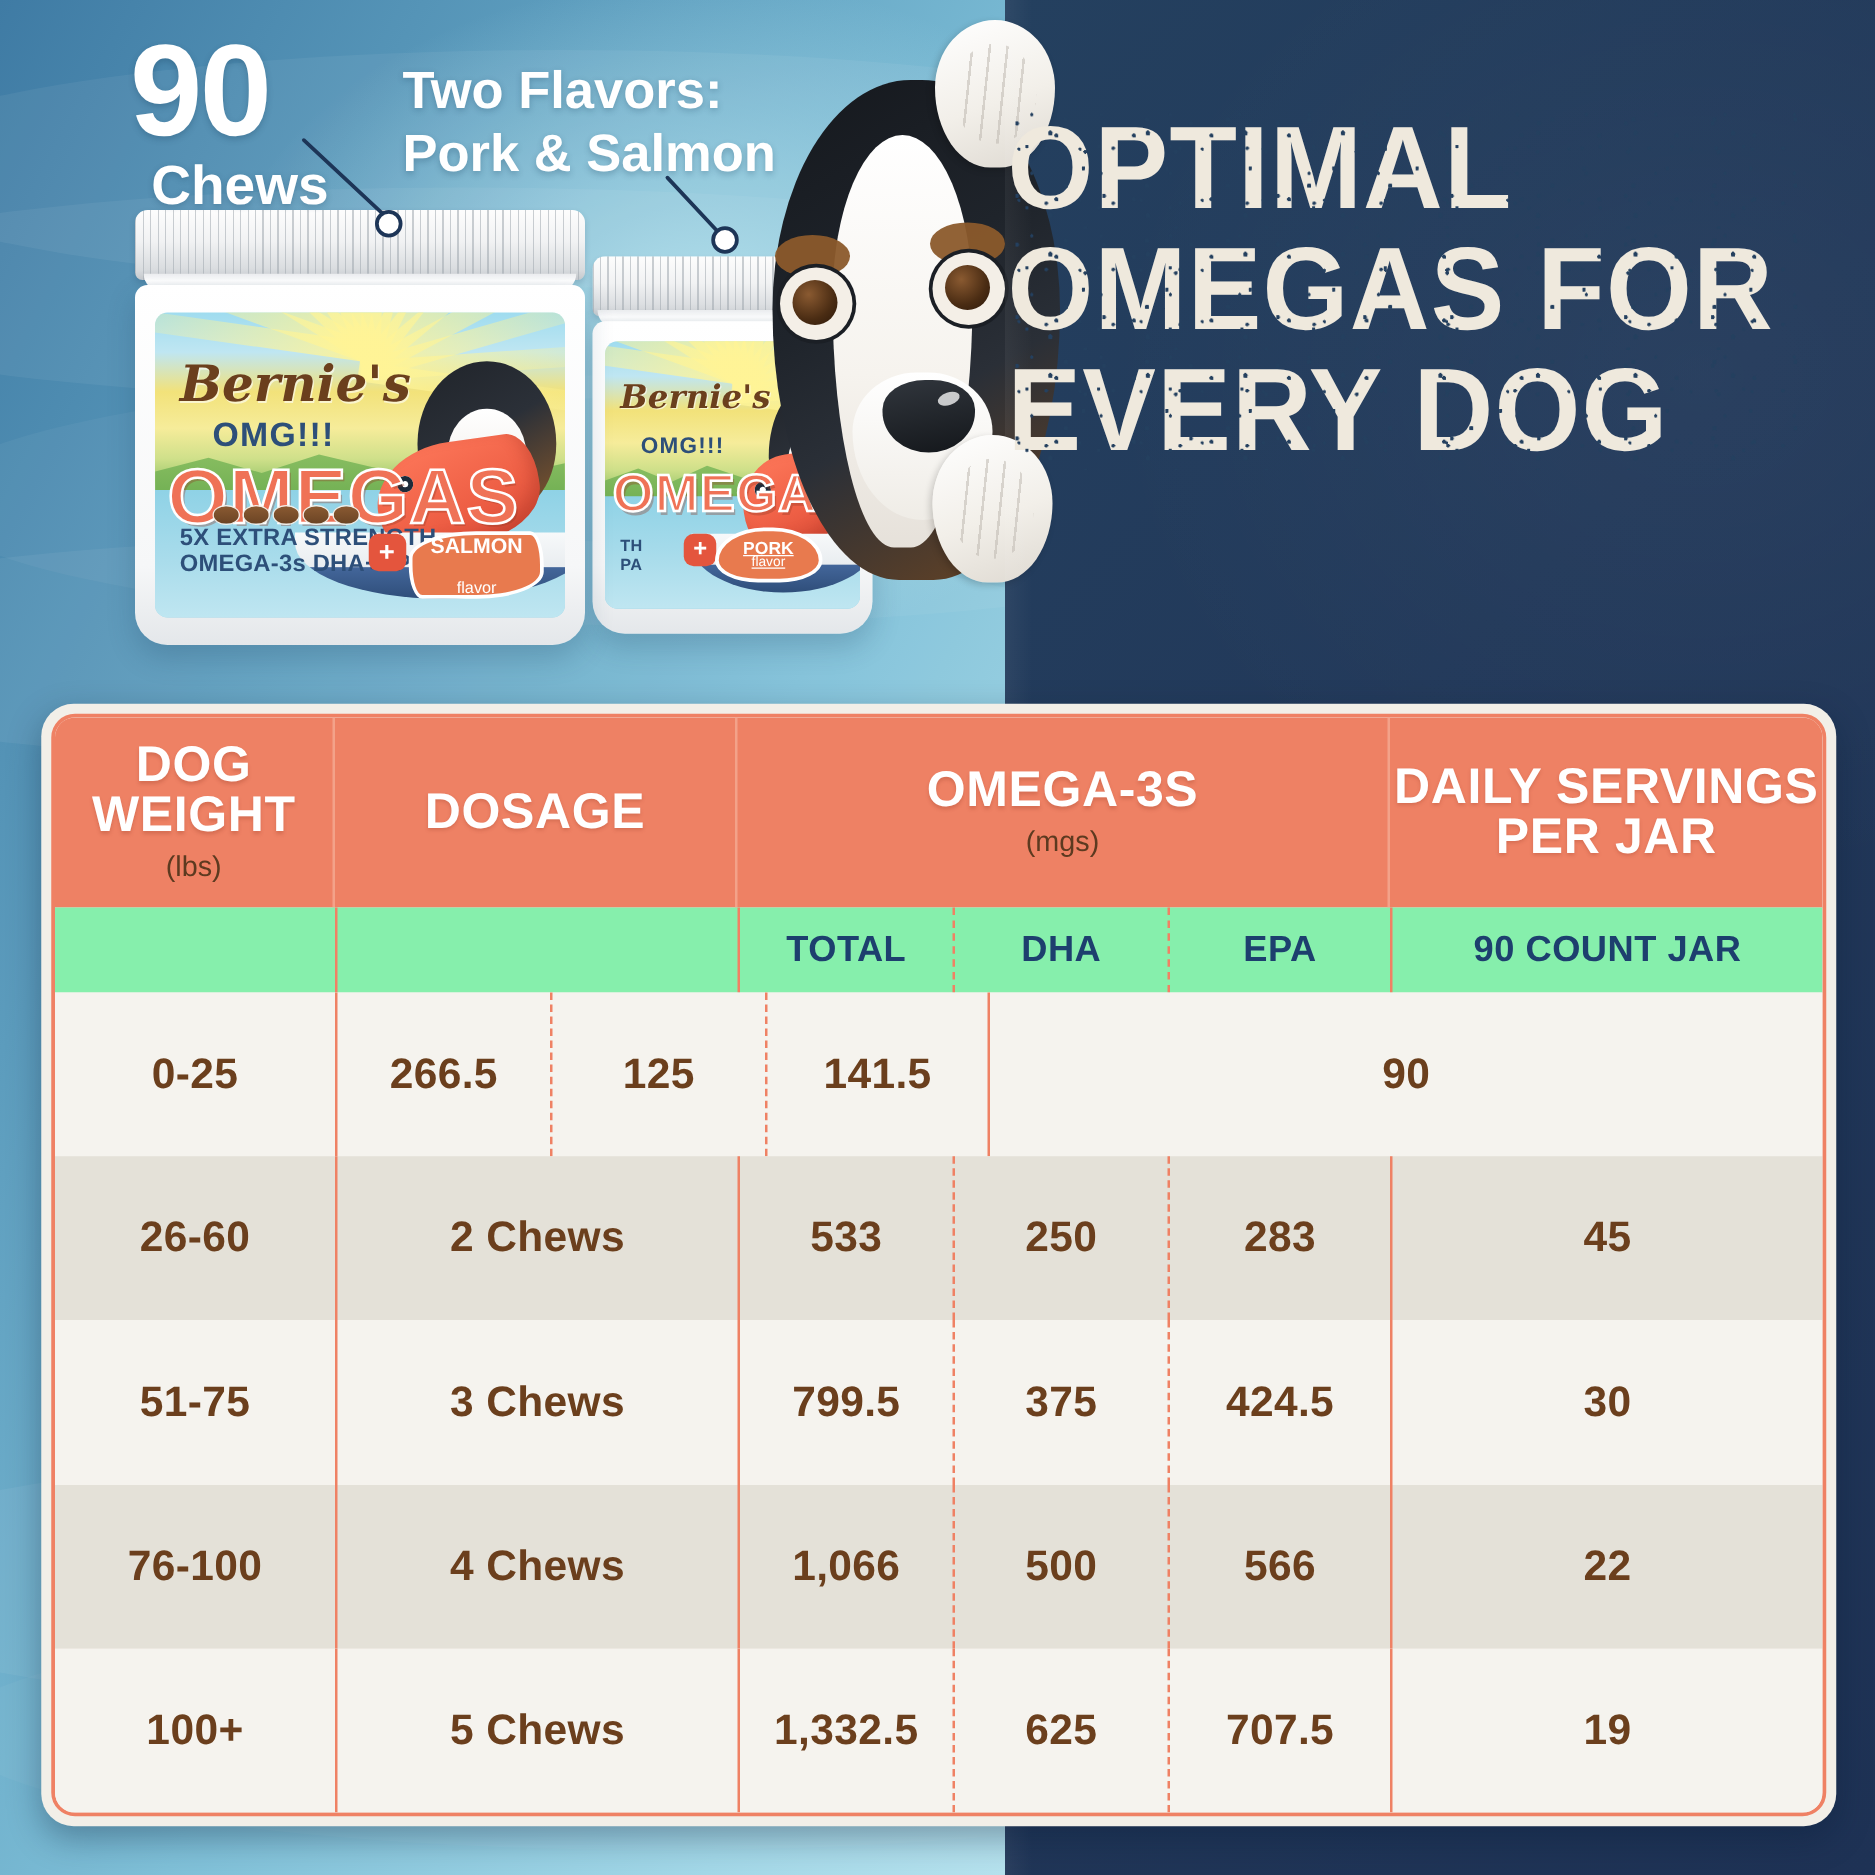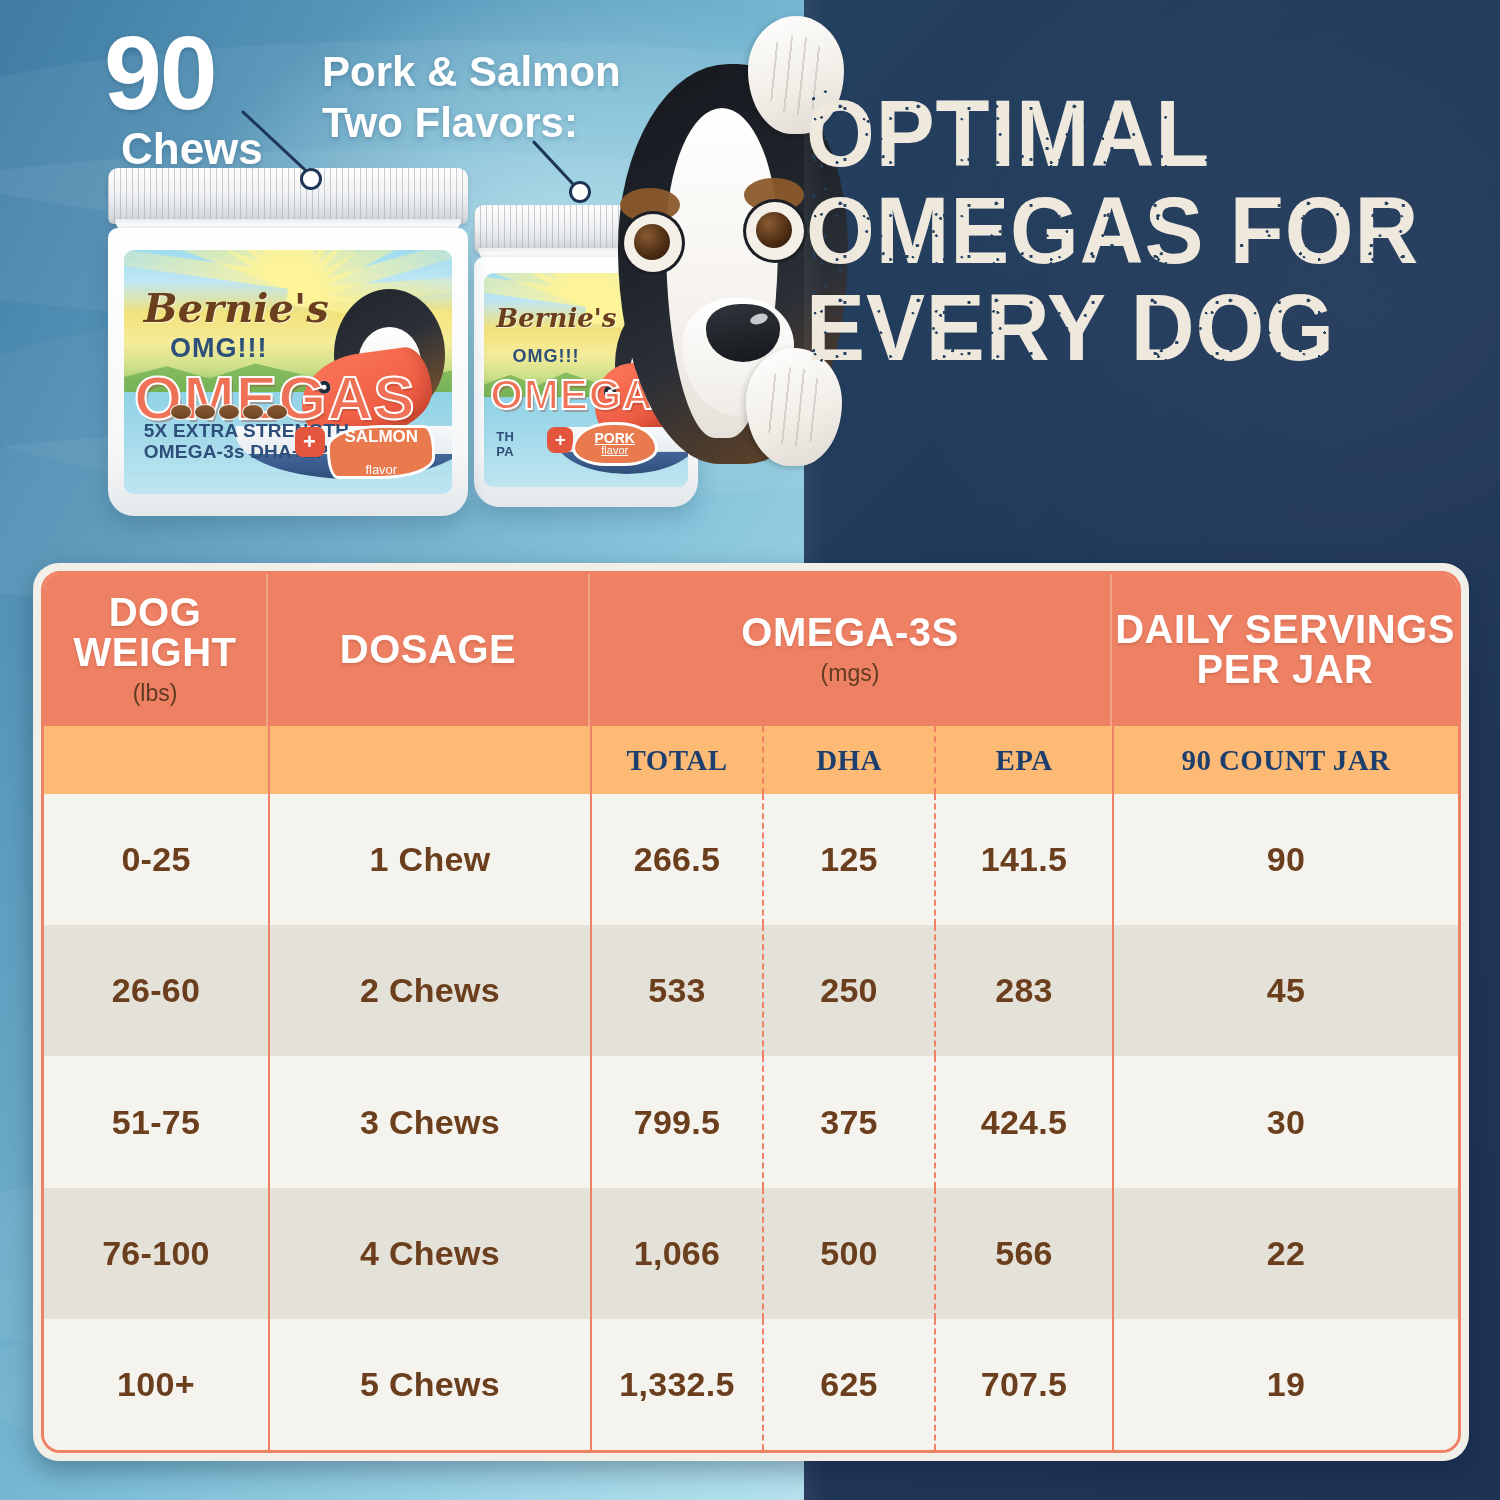--- a/index.html
+++ b/index.html
@@ -302,21 +302,21 @@
     border-right:2px solid #f3a289;
   }
   #thead-main .cell:last-child { border-right:none; }
   .th-title {
     font-weight:bold; font-size:40px; line-height:0.99;
     letter-spacing:0.5px; text-transform:uppercase;
     text-shadow:0 2px 3px rgba(150,60,40,0.28);
   }
   .th-unit { font-size:23px; color:#5d3a20; margin-top:7px; font-weight:normal; }
 
-  #thead-sub { background:#fdba74; height:68px; flex:0 0 68px;font-family:Liberation Serif, serif; }
+  #thead-sub { background:#86efac; height:68px; flex:0 0 68px; }
   #thead-sub .cell {
     display:flex; align-items:center; justify-content:center;
     color:#1d3f6e; font-weight:bold; font-size:29px; letter-spacing:0.4px;
   }
   #thead-sub .solid-l { border-left:2px solid #ef8164; }
   #thead-sub .dash-l  { border-left:2px dashed #ef8164; }
 
   .tbody { flex:1; display:flex; flex-direction:column; }
   .tbody .trow { flex:1; }
   .trow.odd  { background:#f5f3ee; }
@@ -459,22 +459,22 @@
   <div class="pd-paw pd-paw-bot"></div>
 </div>
 <div id="panel-edge"></div>
 
 <div id="count-block">
   <div id="count-number">90</div>
   <div id="count-label">Chews</div>
 </div>
 
 <div id="flavors-block">
+  <div>Two Flavors:</div>
   <div>Pork &amp; Salmon</div>
-  <div>Two Flavors:</div>
 </div>
 
 <div class="leader" id="leader-a">
   <div class="line"></div>
   <div class="dot" style="left:57px; top:58px;"></div>
 </div>
 <div class="leader" id="leader-b">
   <div class="line"></div>
   <div class="dot" style="left:35px; top:41px;"></div>
 </div>
@@ -510,21 +510,20 @@
       <div class="cell c-dosage solid-l"></div>
       <div class="cell c-total solid-l">TOTAL</div>
       <div class="cell c-dha dash-l">DHA</div>
       <div class="cell c-epa dash-l">EPA</div>
       <div class="cell c-serv solid-l">90 COUNT JAR</div>
     </div>
 
     <div class="tbody">
       <div class="trow odd">
         <div class="cell c-weight">0-25</div>
-        <div class="cell c-dosage solid-l">1 Chew</div>
         <div class="cell c-total solid-l">266.5</div>
         <div class="cell c-dha dash-l">125</div>
         <div class="cell c-epa dash-l">141.5</div>
         <div class="cell c-serv solid-l">90</div>
       </div>
       <div class="trow even">
         <div class="cell c-weight">26-60</div>
         <div class="cell c-dosage solid-l">2 Chews</div>
         <div class="cell c-total solid-l">533</div>
         <div class="cell c-dha dash-l">250</div>

